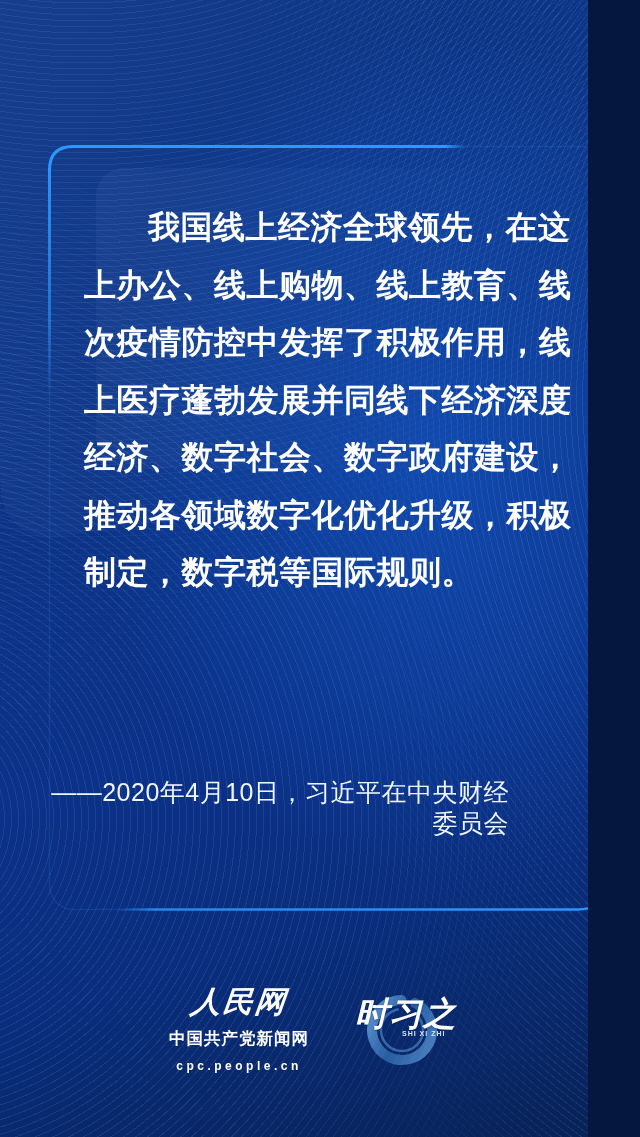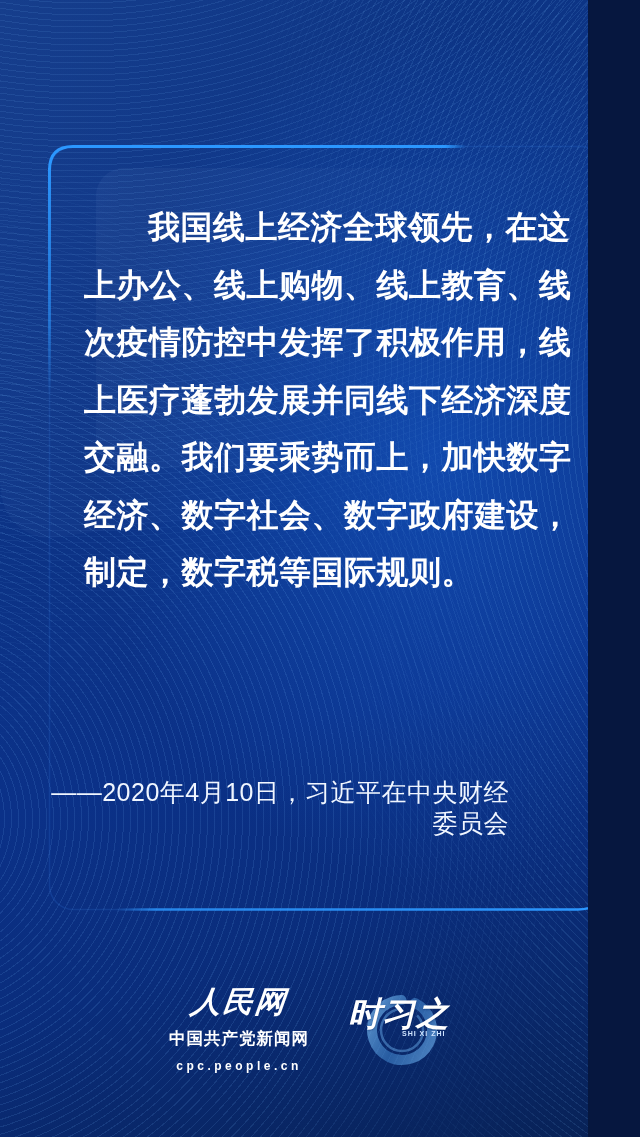--- a/index.html
+++ b/index.html
@@ -57,21 +57,21 @@
   .people-block{text-align:center;color:#ffffff;width:150px;}
   .people-script{
     font-family:"DejaVu Serif",serif;font-style:italic;font-weight:bold;
     font-size:30px;line-height:32px;transform:skewX(-6deg);letter-spacing:2px;
   }
   .people-sub{font-weight:bold;font-size:16.5px;line-height:20px;letter-spacing:1px;margin-top:10px;white-space:nowrap;}
   .people-domain{font-weight:bold;font-size:12px;line-height:15px;letter-spacing:3.5px;margin-top:11px;}
   .sxz-block{position:relative;width:136px;height:82px;}
   .sxz-swirl{position:absolute;left:18px;top:6px;}
   .sxz-title{
-    position:absolute;left:8px;top:6px;color:#ffffff;font-weight:bold;font-style:italic;
+    position:absolute;left:15px;top:6px;color:#ffffff;font-weight:bold;font-style:italic;
     font-size:33px;letter-spacing:1px;white-space:nowrap;text-shadow:0 1px 2px rgba(0,30,90,.4);
   }
   .sxz-pinyin{position:absolute;left:62px;top:44px;color:#cfe4ff;font-size:7px;letter-spacing:1px;font-weight:bold;}
 </style>
 </head>
 <body>
 
 <div class="poster">
 
   <div class="tex tex-topleft-arcs"></div>
@@ -108,22 +108,22 @@
     <path d="M 49.5 168 L 49.5 396" fill="none" stroke="url(#gLeft)" stroke-width="3"></path>
     <path d="M 604.5 556 L 604.5 884" fill="none" stroke="url(#gRight)" stroke-width="2.5"></path>
     <path d="M 604.5 882 Q 604.5 909.5 578 909.5 L 116 909.5" fill="none" stroke="url(#gBottom)" stroke-width="2.5"></path>
   </svg>
 
   <div class="quote">
     <div class="qline indent">我国线上经济全球领先，在这</div>
     <div class="qline">上办公、线上购物、线上教育、线</div>
     <div class="qline">次疫情防控中发挥了积极作用，线</div>
     <div class="qline">上医疗蓬勃发展并同线下经济深度</div>
-    <div class="qline">交融。我们要乘势而上，加快数字</div>
     <div class="qline">经济、数字社会、数字政府建设，</div>
+    <div class="qline">推动各领域数字化优化升级，积极</div>
     <div class="qline">制定，数字税等国际规则。</div>
   </div>
 
   <div class="attribution">
     <div>——2020年4月10日，习近平在中央财经委员会</div>
   </div>
 
   <div class="footer">
     <div class="people-block">
       <div class="people-script">人民网</div>

